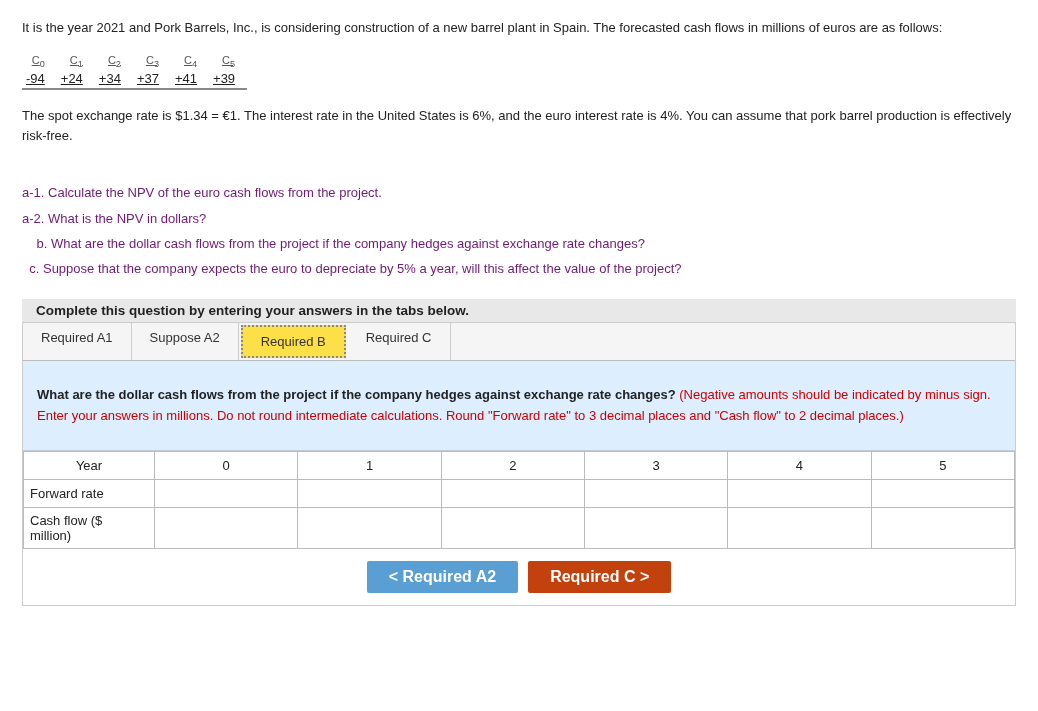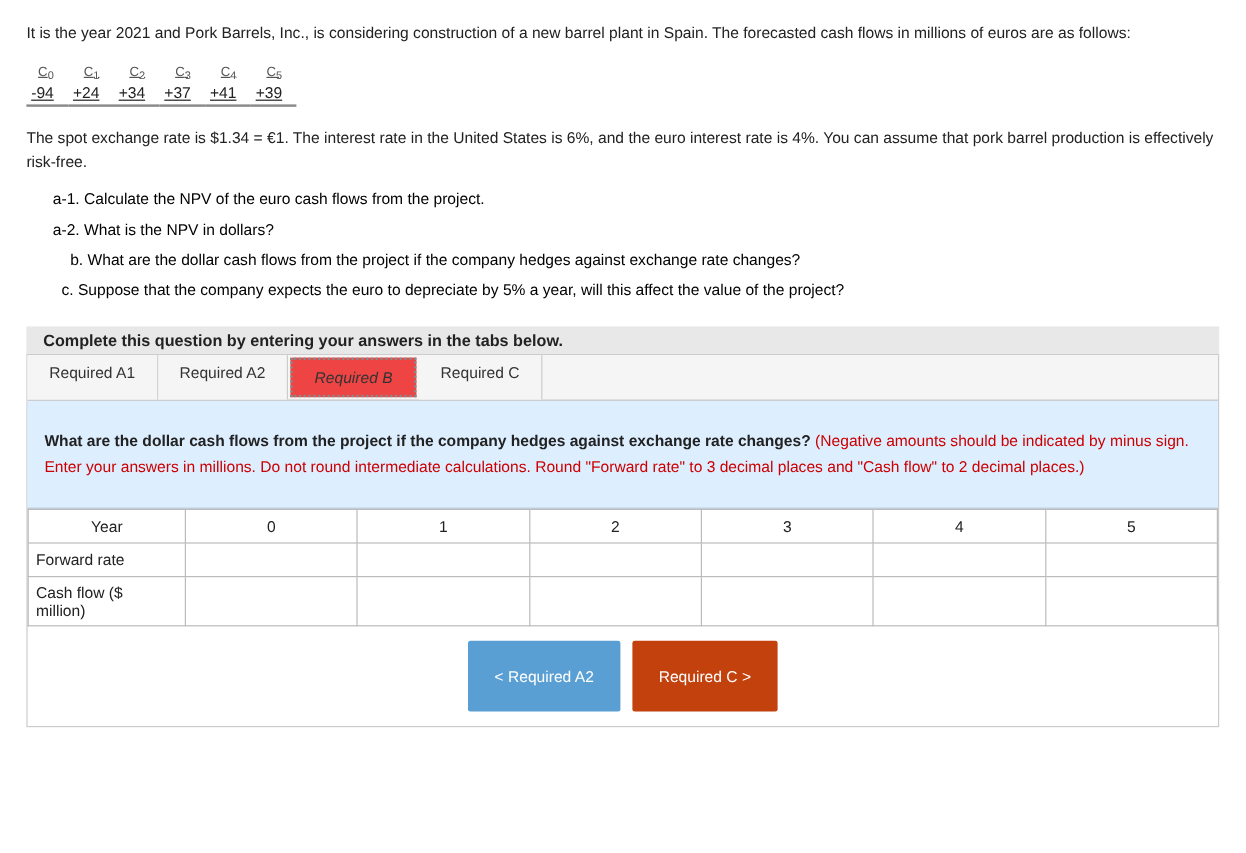--- a/index.html
+++ b/index.html
@@ -31,31 +31,31 @@
       font-size: 11px;
       color: #555;
       padding-bottom: 0;
     }
     .cash-flow-table tr:last-child td {
       border-bottom: 2px solid #888;
     }
     .spot-text {
       font-size: 13px;
       line-height: 1.6;
-      margin-bottom: 8px;
+      margin-bottom: 34px;
     }
     .questions {
       font-size: 13px;
       line-height: 1.8;
       margin-bottom: 18px;
     }
     .questions .q-line {
       margin-bottom: 2px;
     }
-    .blue-text { color: #000000; margin-left: 22px; }
+    .blue-text { color: #701a75; }
     .complete-banner {
       background: #e8e8e8;
       padding: 4px 14px;
       font-size: 13.5px;
       font-weight: bold;
       margin-bottom: 0;
     }
     .tabs-container {
       border: 1px solid #ccc;
       margin-bottom: 0;
@@ -75,23 +75,22 @@
       user-select: none;
     }
     .tab.active {
       background: #fff;
       border-bottom: 2px solid #fff;
       font-weight: normal;
       margin-bottom: -1px;
     }
     .tab.dotted-border {
       border: 2px dotted #888;
-      background: #ef4444;
+      background: #fde047;
       margin: 2px 2px;
-      font-style: italic;
     }
     .tab-content {
       padding: 0;
     }
     .instruction-box {
       background: #ddeeff;
       padding: 24px 14px;
       font-size: 13px;
       line-height: 1.6;
       color: #222;
@@ -138,26 +137,27 @@
       font-size: 13px;
       background: transparent;
     }
     .bottom-nav {
       display: flex;
       gap: 10px;
       padding: 12px 14px;
       justify-content: center;
     }
     .nav-btn {
-      padding: 22px 22px;
-      font-size: 13px;
+      padding: 7px 22px;
+      font-size: 16px;
       cursor: pointer;
       border: none;
       color: #fff;
       border-radius: 2px;
+      font-weight: bold;
     }
     .nav-btn.prev { background: #5a9fd4; }
     .nav-btn.next { background: #c2410c; }
   </style>
 </head>
 <body>
 
 <p class="intro-text">It is the year 2021 and Pork Barrels, Inc., is considering construction of a new barrel plant in Spain. The forecasted cash flows in millions of euros are as follows:</p>
 
 <table class="cash-flow-table">
@@ -196,21 +196,21 @@
   <div class="q-line">
     &nbsp;&nbsp;<span class="blue-text">c. Suppose that the company expects the euro to depreciate by 5% a year, will this affect the value of the project?</span>
   </div>
 </div>
 
 <div class="complete-banner">Complete this question by entering your answers in the tabs below.</div>
 
 <div class="tabs-container">
   <div class="tabs-row">
     <div class="tab">Required A1</div>
-    <div class="tab">Required A2</div>
+    <div class="tab">Suppose A2</div>
     <div class="tab active dotted-border">Required B</div>
     <div class="tab">Required C</div>
   </div>
 
   <div class="tab-content">
 
     <div class="instruction-box">
       <strong><span>What are the dollar cash flows from the project if the company hedges against exchange rate changes?</span></strong>
       <span>
         <span class="red-text">(Negative amounts should be indicated by minus sign. Enter your answers in millions. Do not round intermediate calculations. Round </span><span class="red-text">"Forward rate"</span><span class="red-text"> to 3 decimal places and "Cash flow" to 2 decimal places.)</span>

